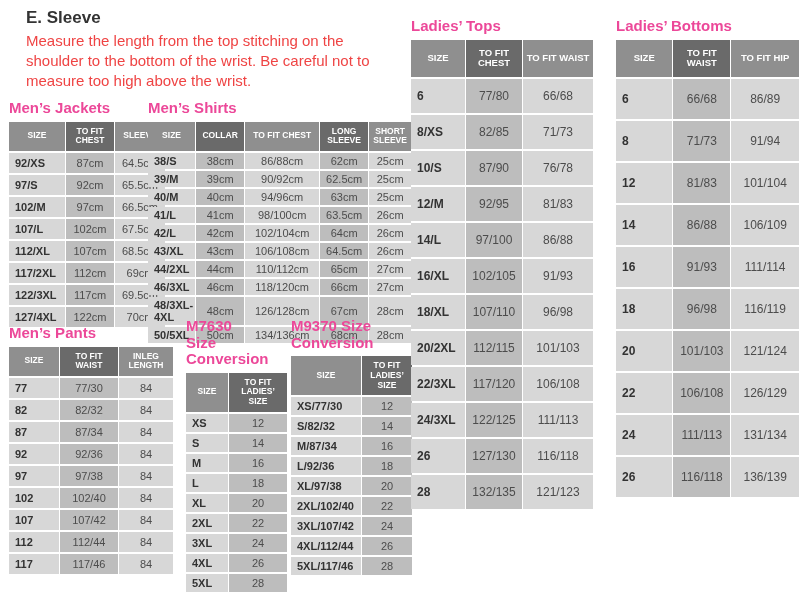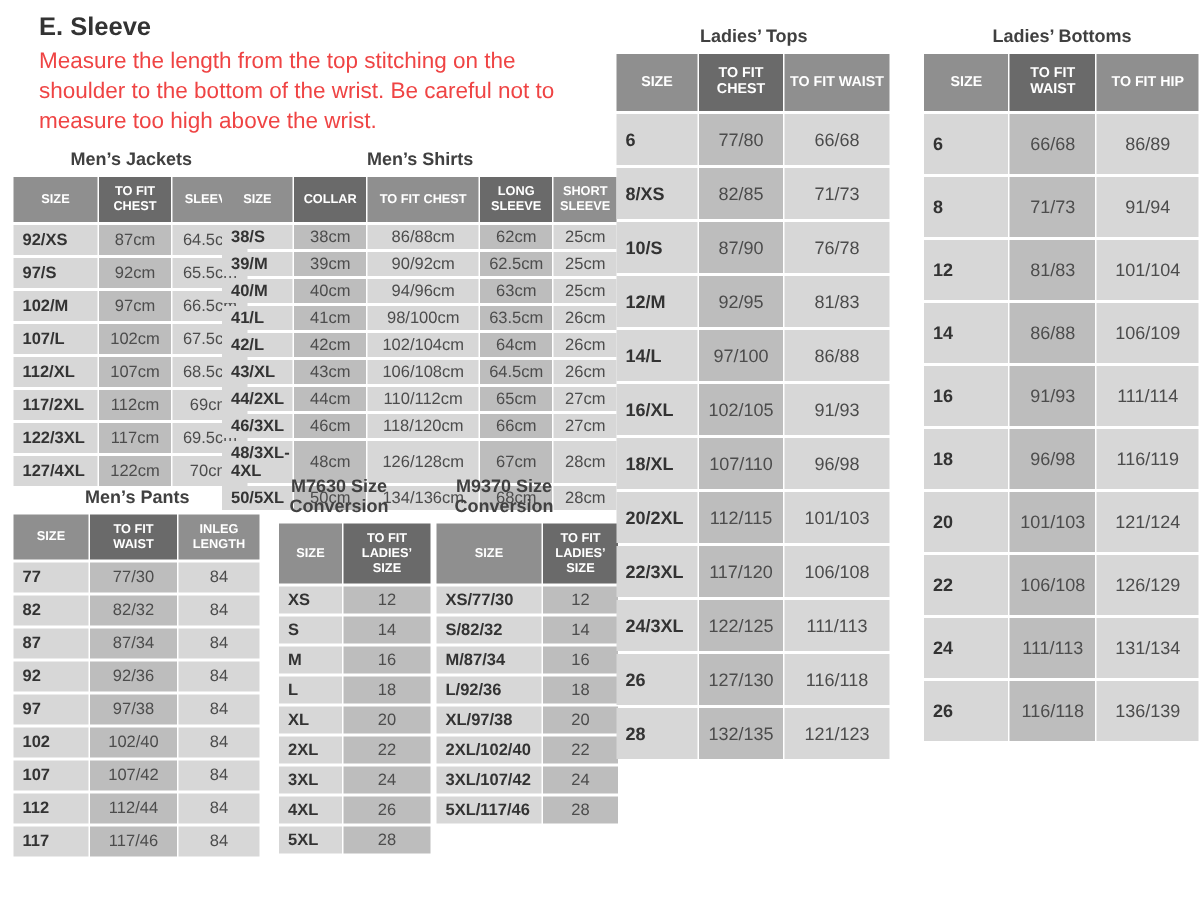--- a/index.html
+++ b/index.html
@@ -6,21 +6,21 @@
   body {
     width:800px; height:600px; position:relative; overflow:hidden;
     background:#ffffff;
     font-family:"Liberation Sans", sans-serif;
   }
   .intro { position:absolute; left:26px; top:8px; width:372px; }
   .sleeve-title { font-size:17px; font-weight:bold; color:#333333; margin:0 0 3px 0; }
   .sleeve-desc  { font-size:15px; color:#ef4444; margin:0; line-height:1.32; }
 
   .tbl-block { position:absolute; }
-  .tbl-block h3 { font-size:12px; font-weight:bold; color:#404040; margin:0 0 3px 1px; line-height:1.1;text-align:center; }
+  .tbl-block h3 { font-size:15px; font-weight:bold; color:#ec4899; margin:0 0 3px 1px; line-height:1.1; }
 
   table { border-collapse:separate; border-spacing:1px 2px; }
   th {
     color:#ffffff; font-weight:bold; text-align:center;
     font-size:8.5px; line-height:1.15; padding:5px 2px; vertical-align:middle;margin-top:26px;
   }
   td { text-align:center; color:#4c4c4c; font-size:11px; padding:3px 2px; vertical-align:middle; }
   .tbl th:nth-child(odd)  { background:#8f8f8f; }
   .tbl th:nth-child(even) { background:#6a6a6a; }
   .tbl td:nth-child(odd)  { background:#d7d7d7; }
@@ -351,20 +351,24 @@
         </tr>
         <tr>
           <td>2XL/102/40</td>
           <td>22</td>
         </tr>
         <tr>
           <td>3XL/107/42</td>
           <td>24</td>
         </tr>
         <tr>
+          <td>4XL/112/44</td>
+          <td>26</td>
+        </tr>
+        <tr>
           <td>5XL/117/46</td>
           <td>28</td>
         </tr>
       </tbody>
   </table>
 </section>
 
 <section class="tbl-block pos-tops">
   <h3>Ladies’ Tops</h3>
   <table id="tops" class="tbl tall">

